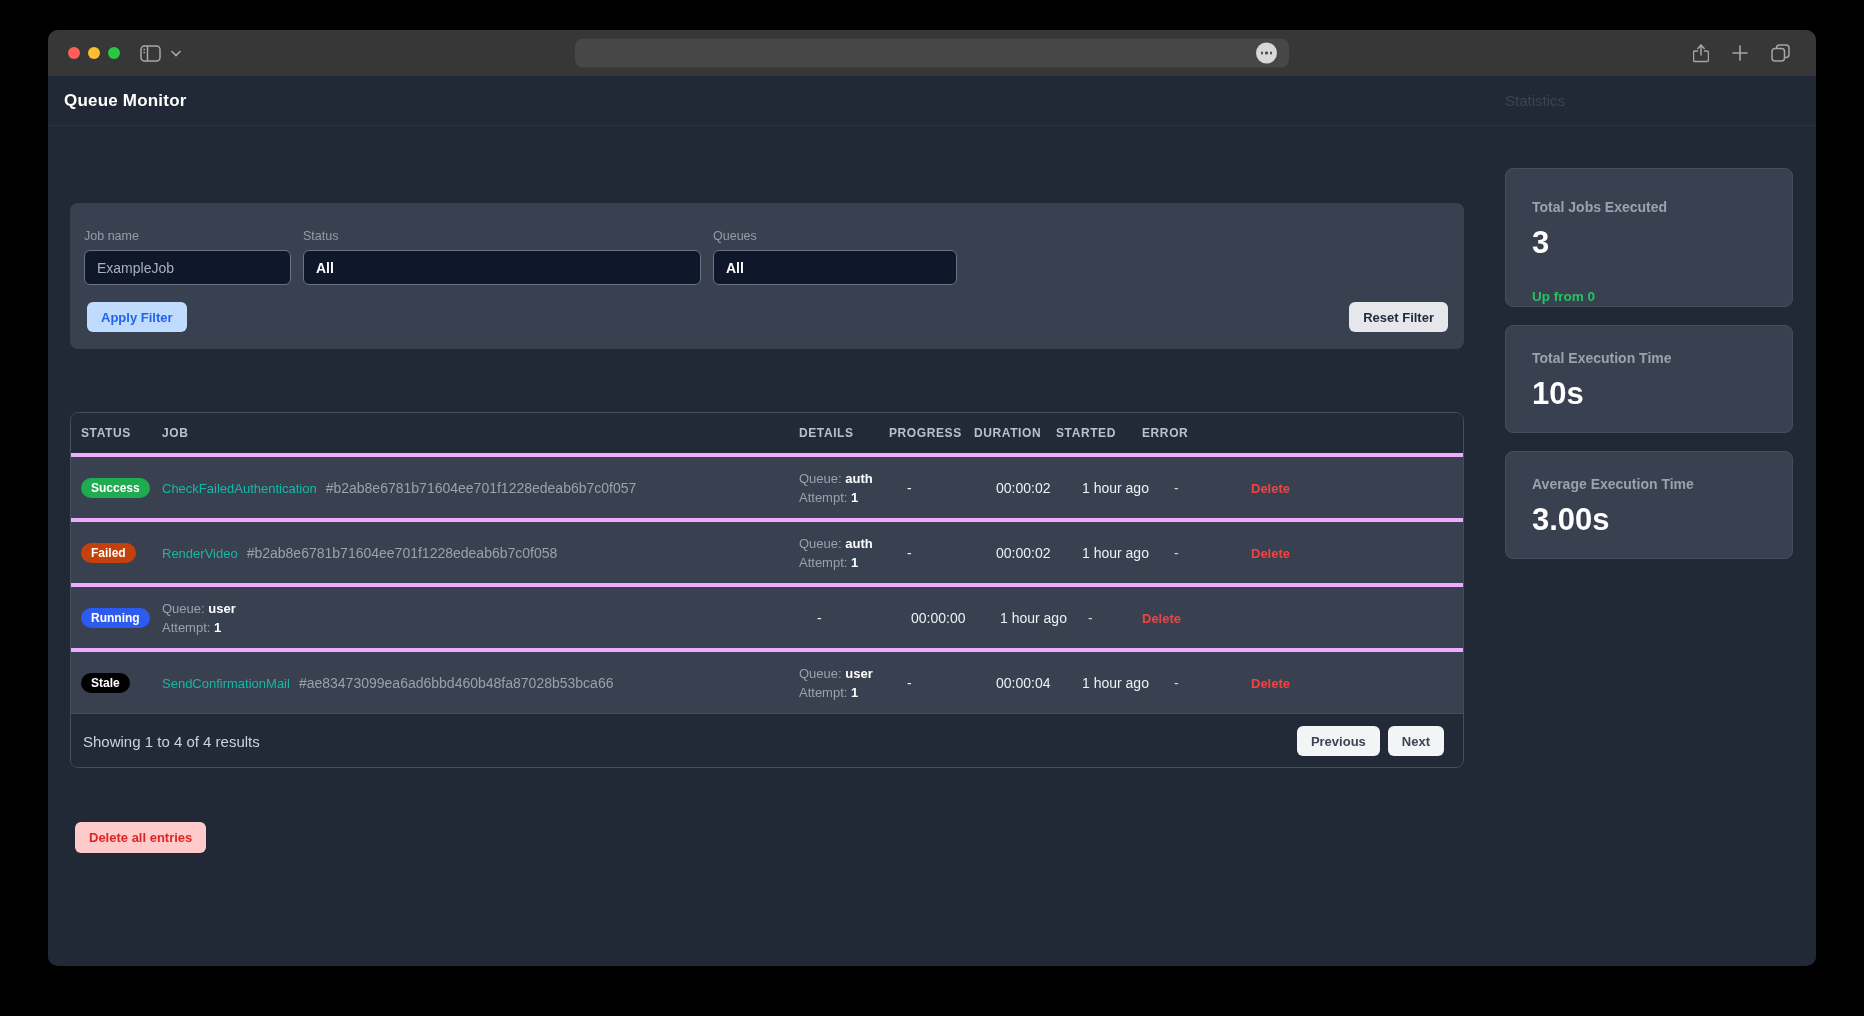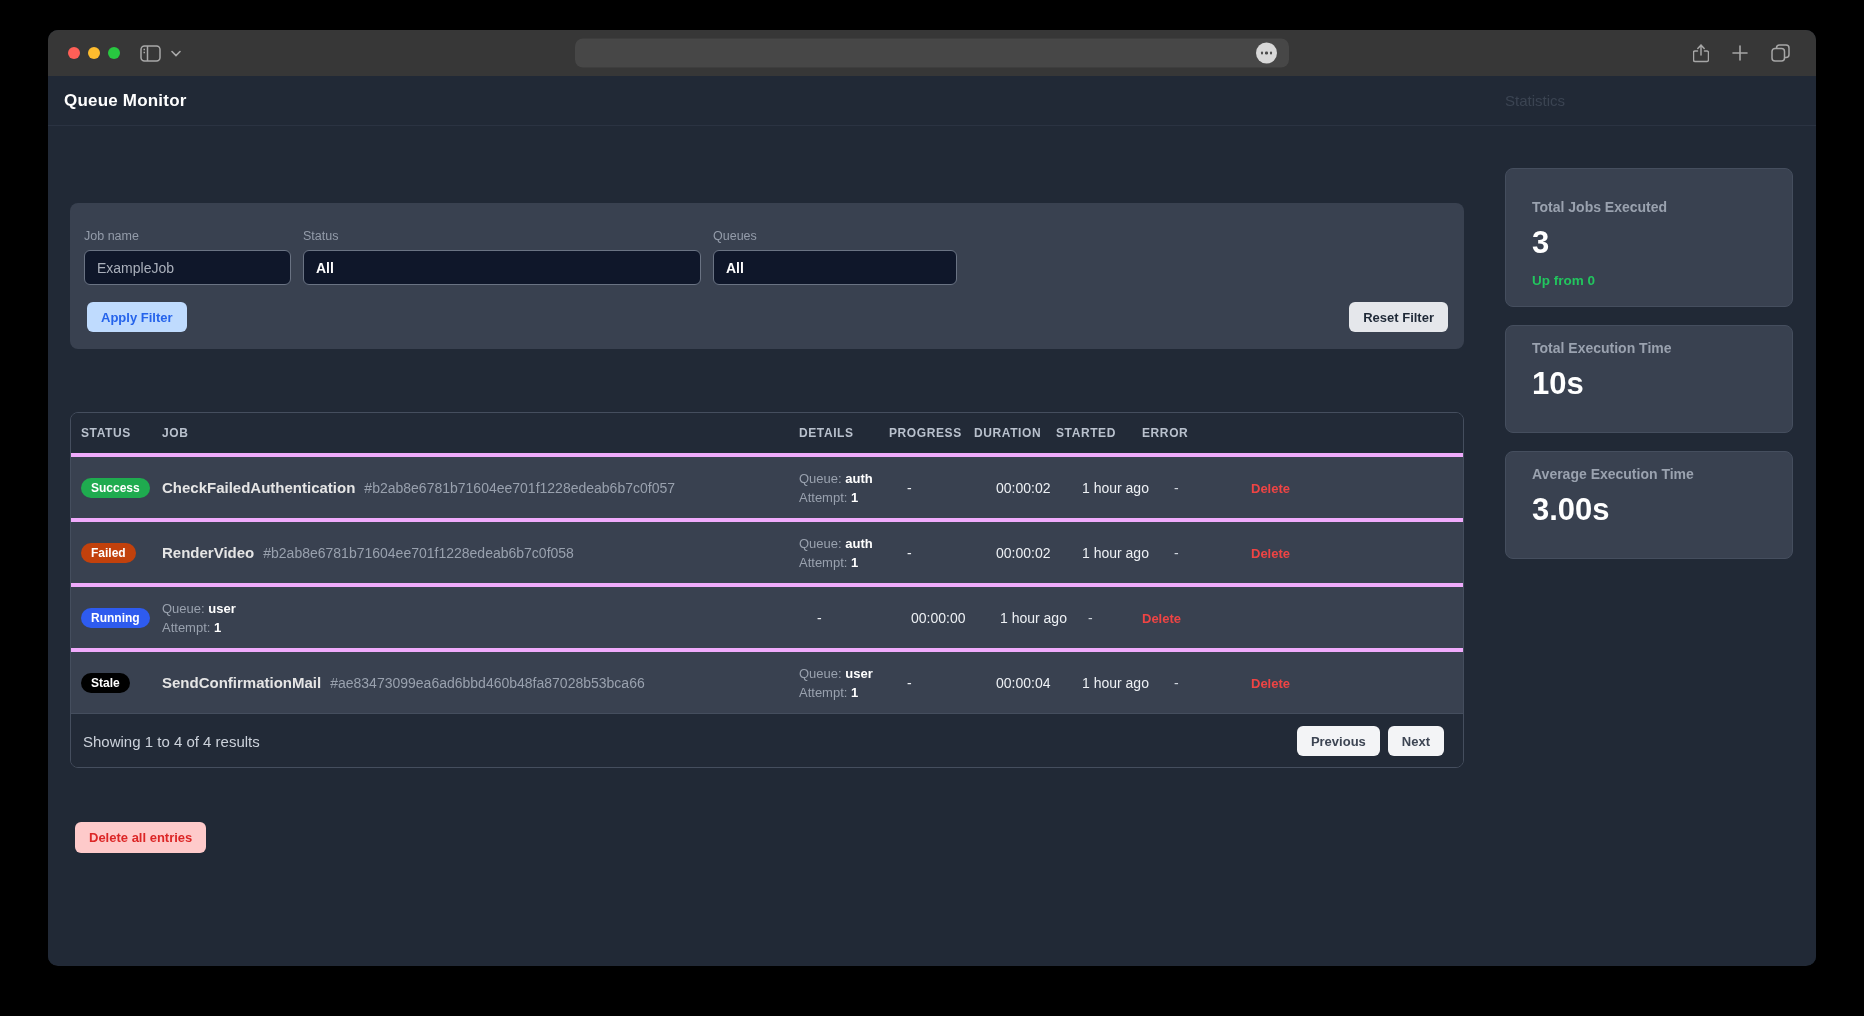--- a/index.html
+++ b/index.html
@@ -52,21 +52,21 @@
   .table { position:absolute; left:22px; top:286px; width:1394px; height:356px;
            border:1px solid #454e5e; border-radius:8px; overflow:hidden; background:#222a37; }
   .tgrid { display:grid; grid-template-columns:91px 637px 90px 85px 82px 86px 109px 1fr; align-items:center; }
   .thead { height:40px; background:#222a37; }
   .thead .hcell { color:#b9c1cd; font-size:12px; font-weight:600; letter-spacing:.05em; }
   .h-status { padding-left:10px; }
   .trow { height:65px; background:#394150; border-top:4px solid #f0abfc; }
   .cell { color:#edf0f4; font-size:14px; white-space:nowrap; }
   .c-status { padding-left:10px; }
   .badge { display:inline-block; padding:3px 10px; border-radius:999px; color:#fff; font-size:12px; font-weight:600; }
-  .job-name { color:#e5e5e5; font-size:15px; font-weight:700; }
+  .job-name { color:#14b8a6; font-size:13px; font-weight:400; }
   .job-id { color:#99a1ae; font-size:14px; margin-left:9px; font-weight:400; }
   .details { font-size:13px; line-height:19px; color:#99a1ae; }
   .details b { color:#fff; font-weight:700; }
   .c-progress { padding-left:18px; } .c-duration { padding-left:22px; }
   .c-started { padding-left:26px; } .c-error { padding-left:32px; color:#cfd4dc; }
   .delete-link { color:#ef4444; font-size:13px; font-weight:600; cursor:pointer; }
   .tfoot { height:55px; background:#222a37; border-top:1px solid #454e5e;
            display:flex; align-items:center; padding:0 19px 0 12px; }
   .results { color:#ccd2db; font-size:15px; }
   .pager { margin-left:auto; display:flex; gap:8px; }
@@ -75,23 +75,23 @@
   
   .delete-all { position:absolute; left:27px; top:696px; height:31px; padding:0 14px;
                 background:#fecaca; color:#dc2626; }
 
   
   .stats { position:absolute; left:1457px; top:42px; width:288px; display:flex; flex-direction:column; }
   .card { background:#394150; border:1px solid #454e5e; border-radius:8px; padding:28px 26px 26px 26px; }
   .card + .card { margin-top:18px; }
   .card .clabel { color:#9aa2af; font-size:14px; font-weight:600; }
   .card .cvalue { color:#fff; font-size:31px; font-weight:600; margin-top:10px; }
-  .card .cdelta { color:#22c55e; font-size:13.5px; font-weight:700; margin-top:12px; }
+  .card .cdelta { color:#22c55e; font-size:13.5px; font-weight:700; margin-top:28px; }
   .card.first { height:139px; padding-top:30px; }
-  .card.small { height:108px; padding-top:14px; }
+  .card.small { height:108px; padding-top:24px; }
   svg { display:block; }
 </style>
 </head>
 <body>
 
 <div class="stage">
   <div class="window">
 
     <div class="titlebar">
       <div class="traffic">

